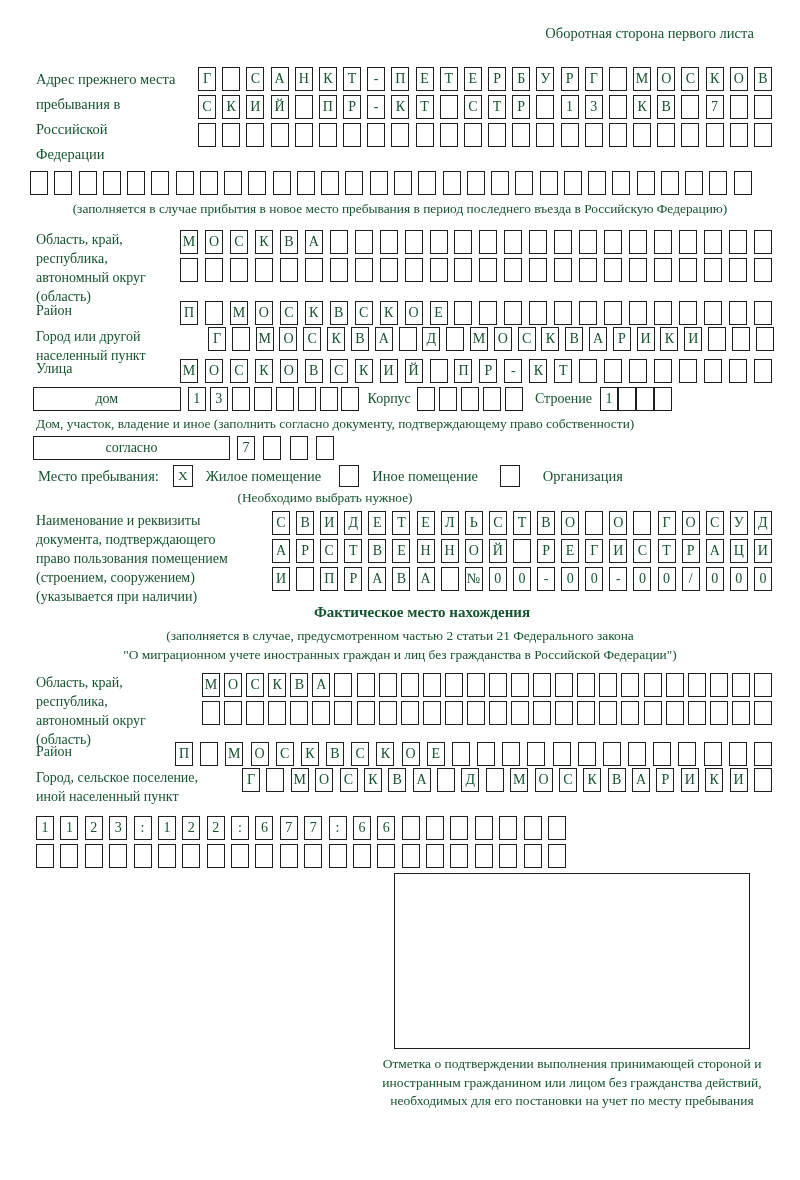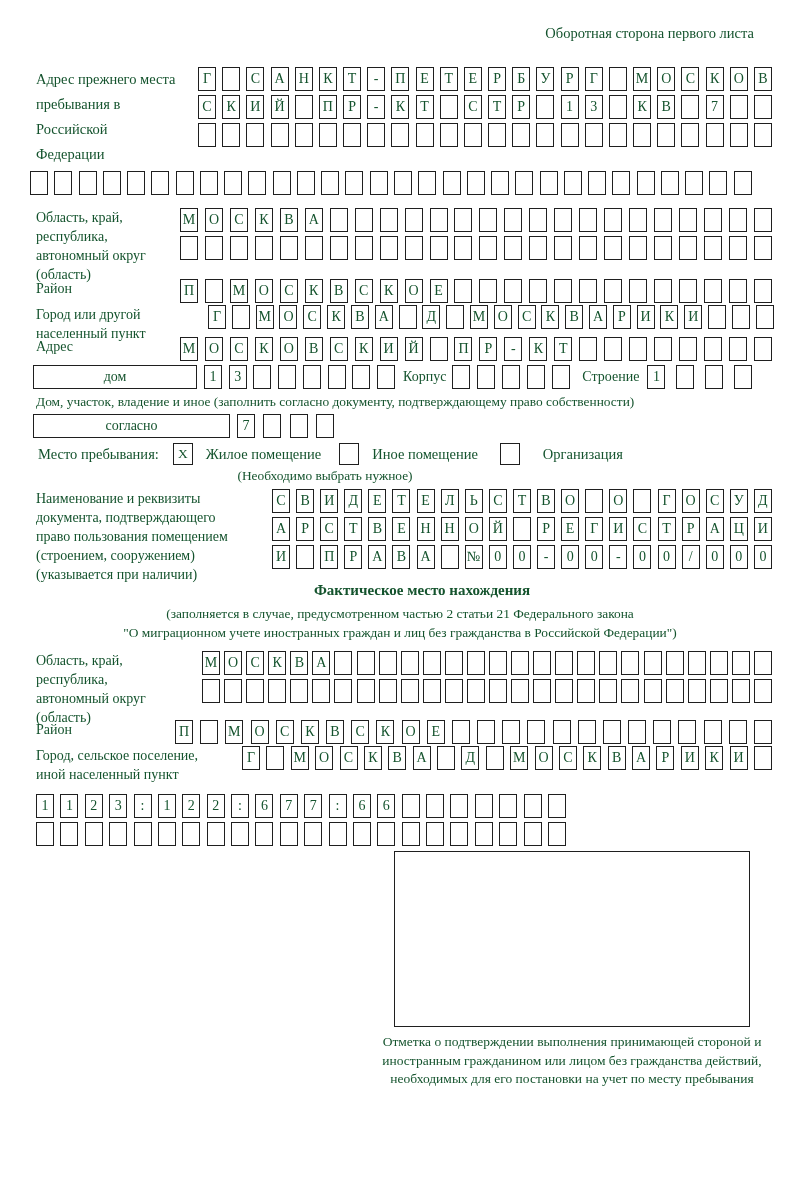--- a/index.html
+++ b/index.html
@@ -41,21 +41,21 @@
   .f-raion2 { margin-top:-5px; }
   .f-raion2 .label { width:114px; margin-right:10px; }
   .f-raion2 .cells { width:592px; }
   .f-gorod2 { margin-top:2px; }
   .f-gorod2 .label { width:140px; margin-right:12px; }
   .f-gorod2 .cells { width:566px; }
   .f-ulitsa { margin-top:-6px; }
   .f-ulitsa .label { width:114px; margin-right:10px; }
   .f-ulitsa .cells { width:592px; }
 
-  .dom-row { display:flex; align-items:center; margin:4px 0 0 33px; width:719px; }
+  .dom-row { display:flex; align-items:center; margin:4px 0 0 33px; width:639px; }
   .dom-box { width:164px; }
   .dom-cells { width:191px; margin-left:7px; }
   .inline-label { font-size:14px; line-height:24px; white-space:nowrap; }
   .korpus-label { margin:0 6px 0 8px; }
   .korpus-cells { width:118px; }
   .stroenie-label { margin:0 8px 0 12px; }
   .stroenie-cells { flex:1; }
 
   .kv-row { display:flex; align-items:flex-start; margin:4px 0 0 33px; }
   .kv-box { width:197px; }
@@ -207,20 +207,21 @@
       <div class="cell"></div>
       <div class="cell"></div>
       <div class="cell"></div>
       <div class="cell"></div>
       <div class="cell"></div>
       <div class="cell"></div>
       <div class="cell"></div>
       <div class="cell"></div>
       <div class="cell"></div>
     </div>
+  <div class="caption-center">(заполняется в случае прибытия в новое место пребывания в период последнего въезда в Российскую Федерацию)</div>
 
 
   <div class="field f-oblast2">
     <div class="label">Область, край, республика, автономный округ (область)</div>
     <div class="rows">
       <div class="cells">
           <div class="cell">М</div>
           <div class="cell">О</div>
           <div class="cell">С</div>
           <div class="cell">К</div>
@@ -328,21 +329,21 @@
         <div class="cell">И</div>
         <div class="cell">К</div>
         <div class="cell">И</div>
         <div class="cell"></div>
         <div class="cell"></div>
         <div class="cell"></div>
       </div>
   </div>
 
   <div class="field f-ulitsa">
-    <div class="label">Адрес</div>
+    <div class="label">Улица</div>
     <div class="cells">
         <div class="cell">М</div>
         <div class="cell">О</div>
         <div class="cell">С</div>
         <div class="cell">К</div>
         <div class="cell">О</div>
         <div class="cell">В</div>
         <div class="cell">С</div>
         <div class="cell">К</div>
         <div class="cell">И</div>

